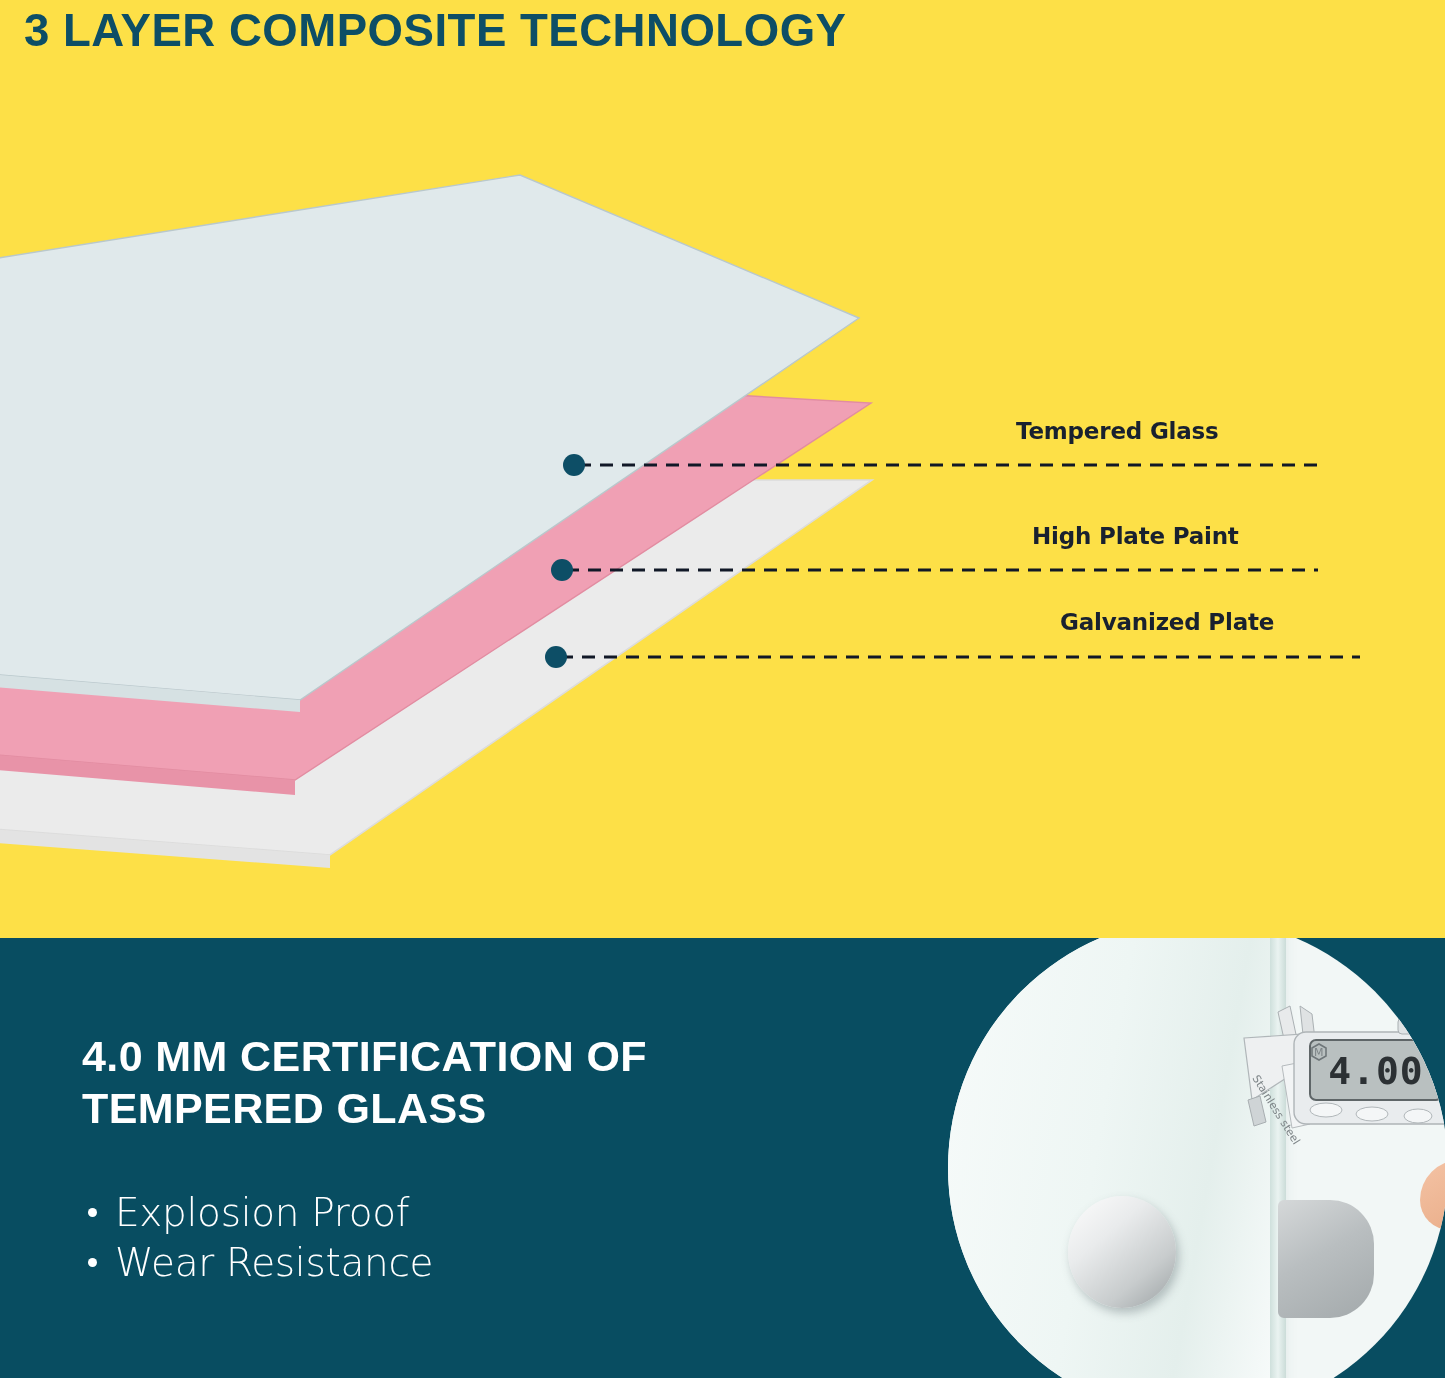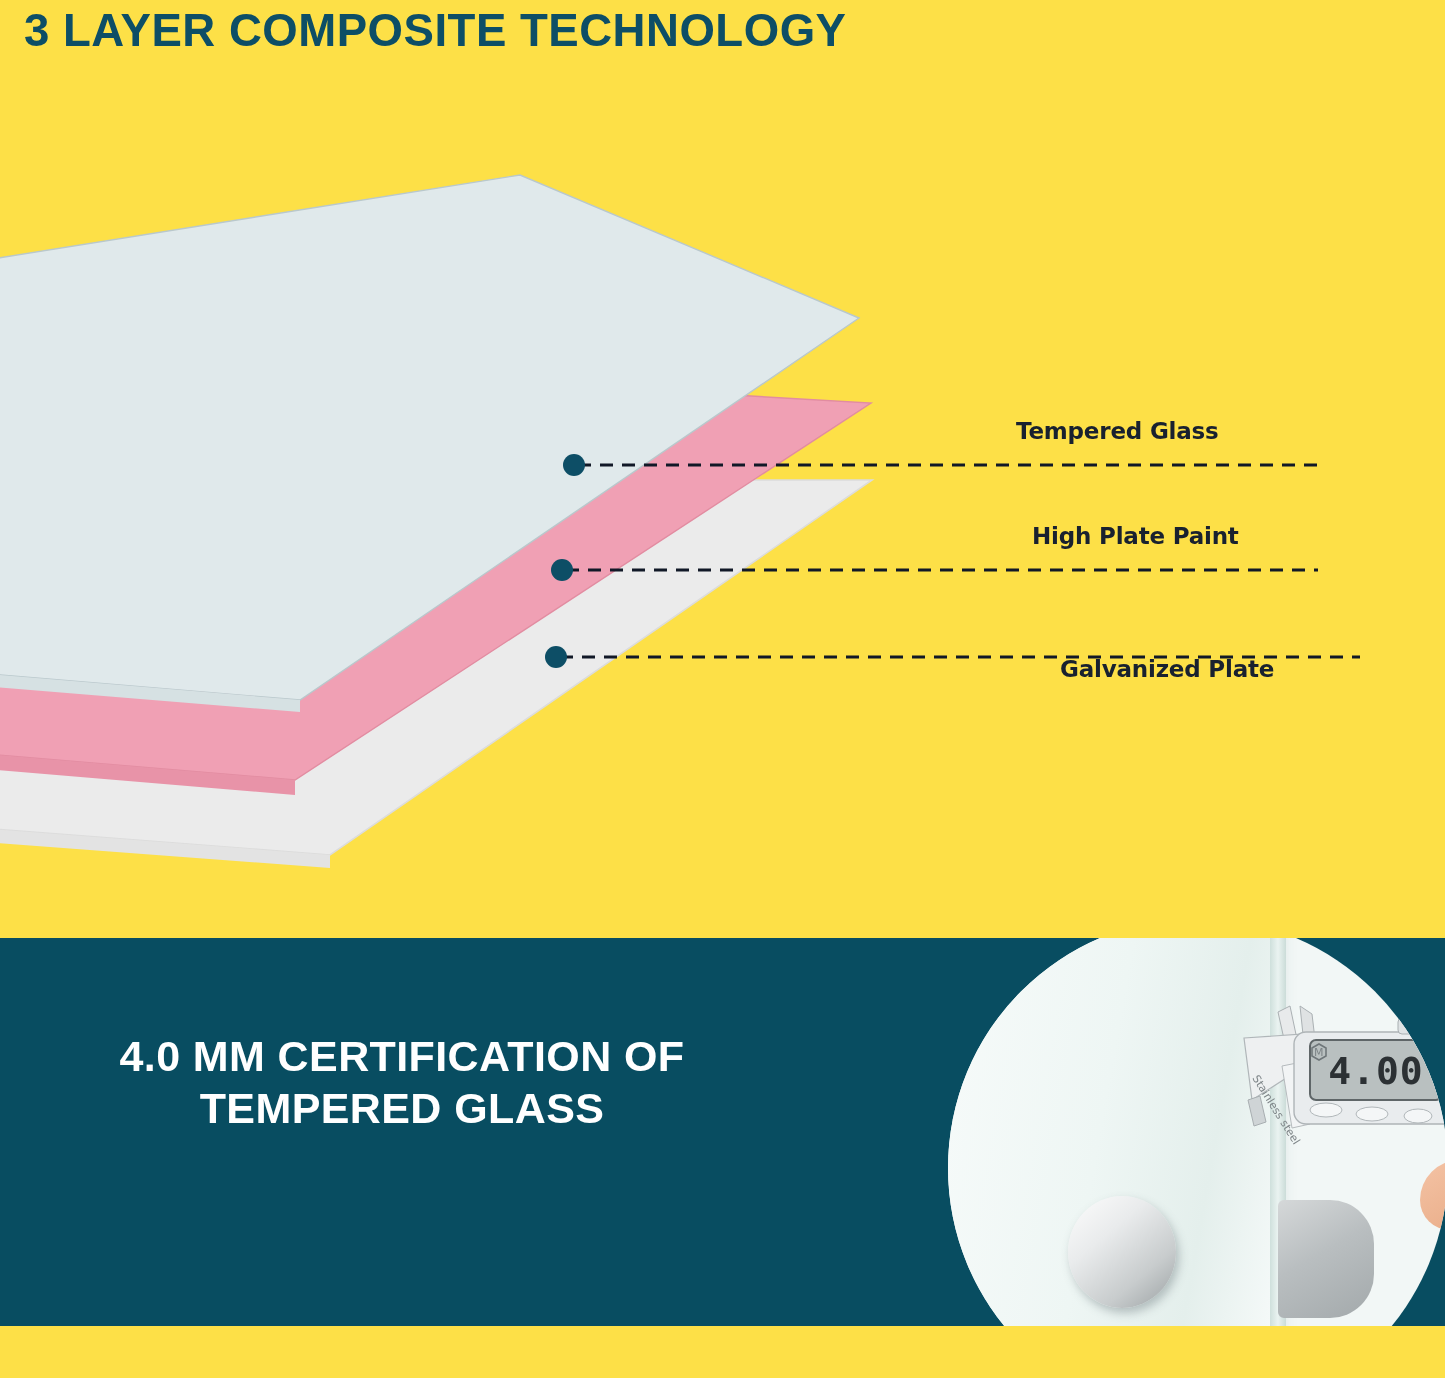--- a/index.html
+++ b/index.html
@@ -48,32 +48,31 @@
     position: absolute;
     font-family: "DejaVu Sans", "Liberation Sans", sans-serif;
     font-size: 23px;
     font-weight: 600;
     color: #19212f;
     white-space: nowrap;
     letter-spacing: -0.2px;
   }
   #label-tempered-glass { left: 1016px; top: 418px; }
   #label-high-gloss-paint { left: 1032px; top: 523px; }
-  #label-galvanized-plate { left: 1060px; top: 609px; margin-top: 47px; }
+  #label-galvanized-plate { left: 1060px; top: 609px; }
 
   
   #bottom-panel {
     position: absolute;
     left: 0;
     top: 938px;
     width: 1445px;
-    height: 388px;
+    height: 440px;
     background: #084d61;
     overflow: hidden;
-    text-align: center;
   }
   #panel-heading {
     position: absolute;
     left: 82px;
     top: 92px;
     width: 640px;
     font-family: "Liberation Sans Narrow", "Liberation Sans", sans-serif;
     font-size: 43px;
     font-weight: bold;
     line-height: 1.22;
@@ -226,20 +225,30 @@
   </div>
 
   <div class="callout-label" id="label-tempered-glass">Tempered Glass</div>
   <div class="callout-label" id="label-high-gloss-paint">High Plate Paint</div>
   <div class="callout-label" id="label-galvanized-plate">Galvanized Plate</div>
 
   <div id="bottom-panel">
 
     <div id="panel-heading">4.0 MM CERTIFICATION OF TEMPERED GLASS</div>
 
+    <ul id="feature-list">
+      <li>
+        <span class="bullet-dot"></span>
+        <span>Explosion Proof</span>
+      </li>
+      <li>
+        <span class="bullet-dot"></span>
+        <span>Wear Resistance</span>
+      </li>
+    </ul>
 
     <div id="photo-circle">
       <div class="glass-panel"></div>
       <div class="glass-edge"></div>
       <div class="standoff-back"></div>
       <div class="standoff-front"></div>
 
       <svg class="caliper" viewBox="0 0 300 220" xmlns="http://www.w3.org/2000/svg">
 
         <polygon points="92,8 104,2 112,40 100,44" fill="#e8eaeb" stroke="#aab0b3" stroke-width="1"></polygon>

